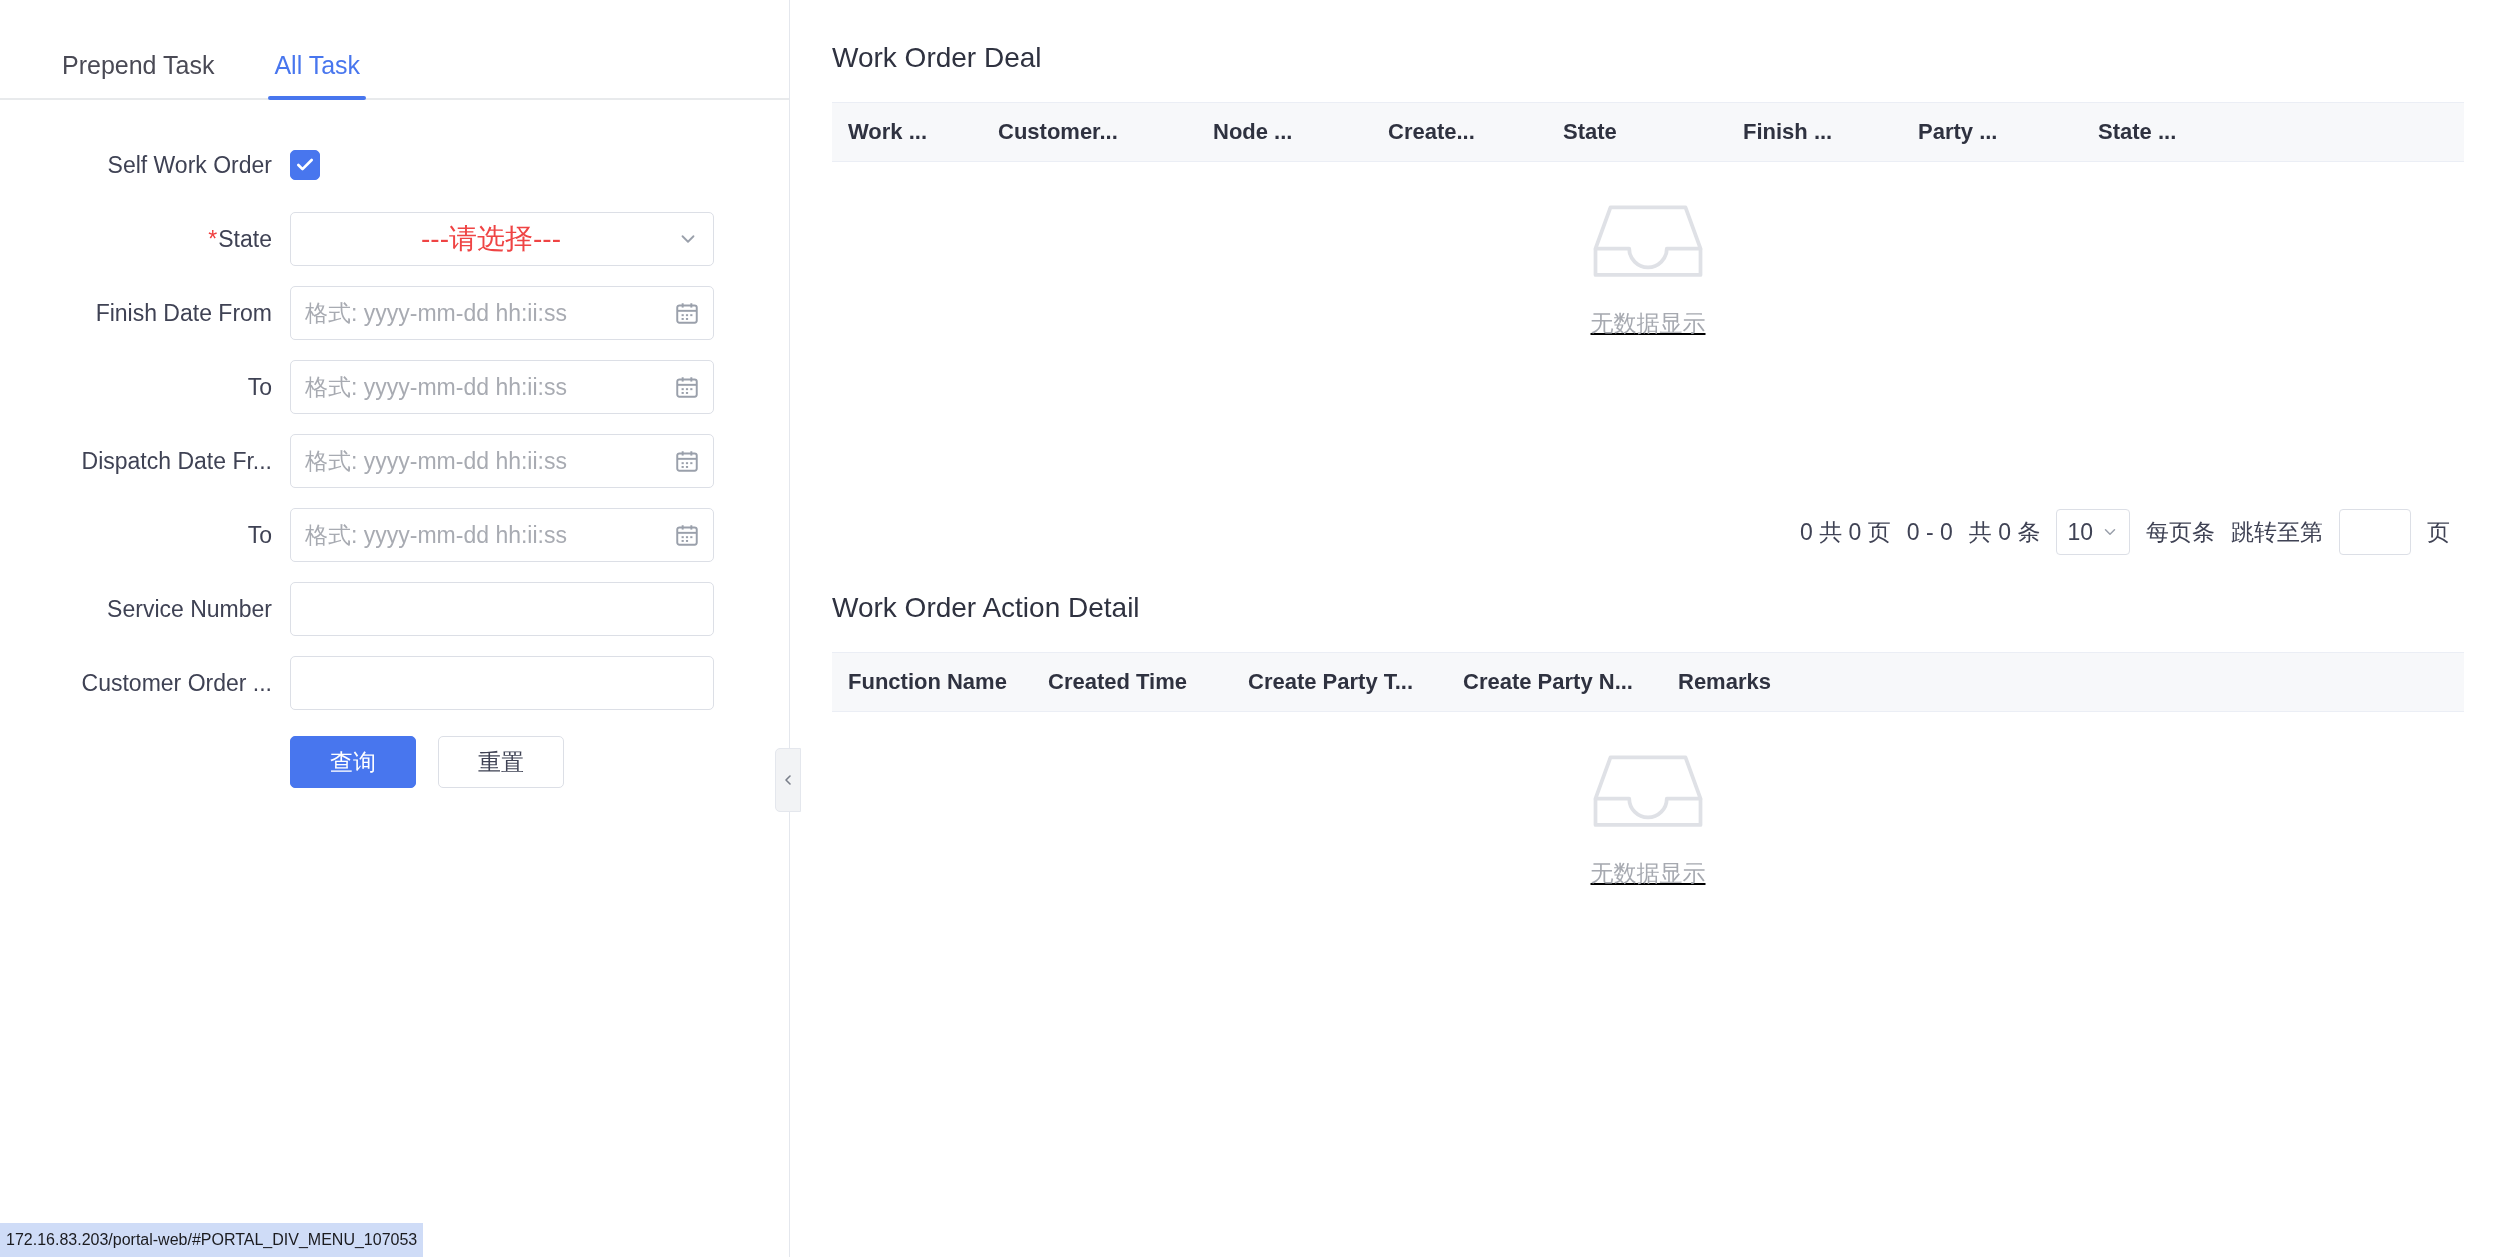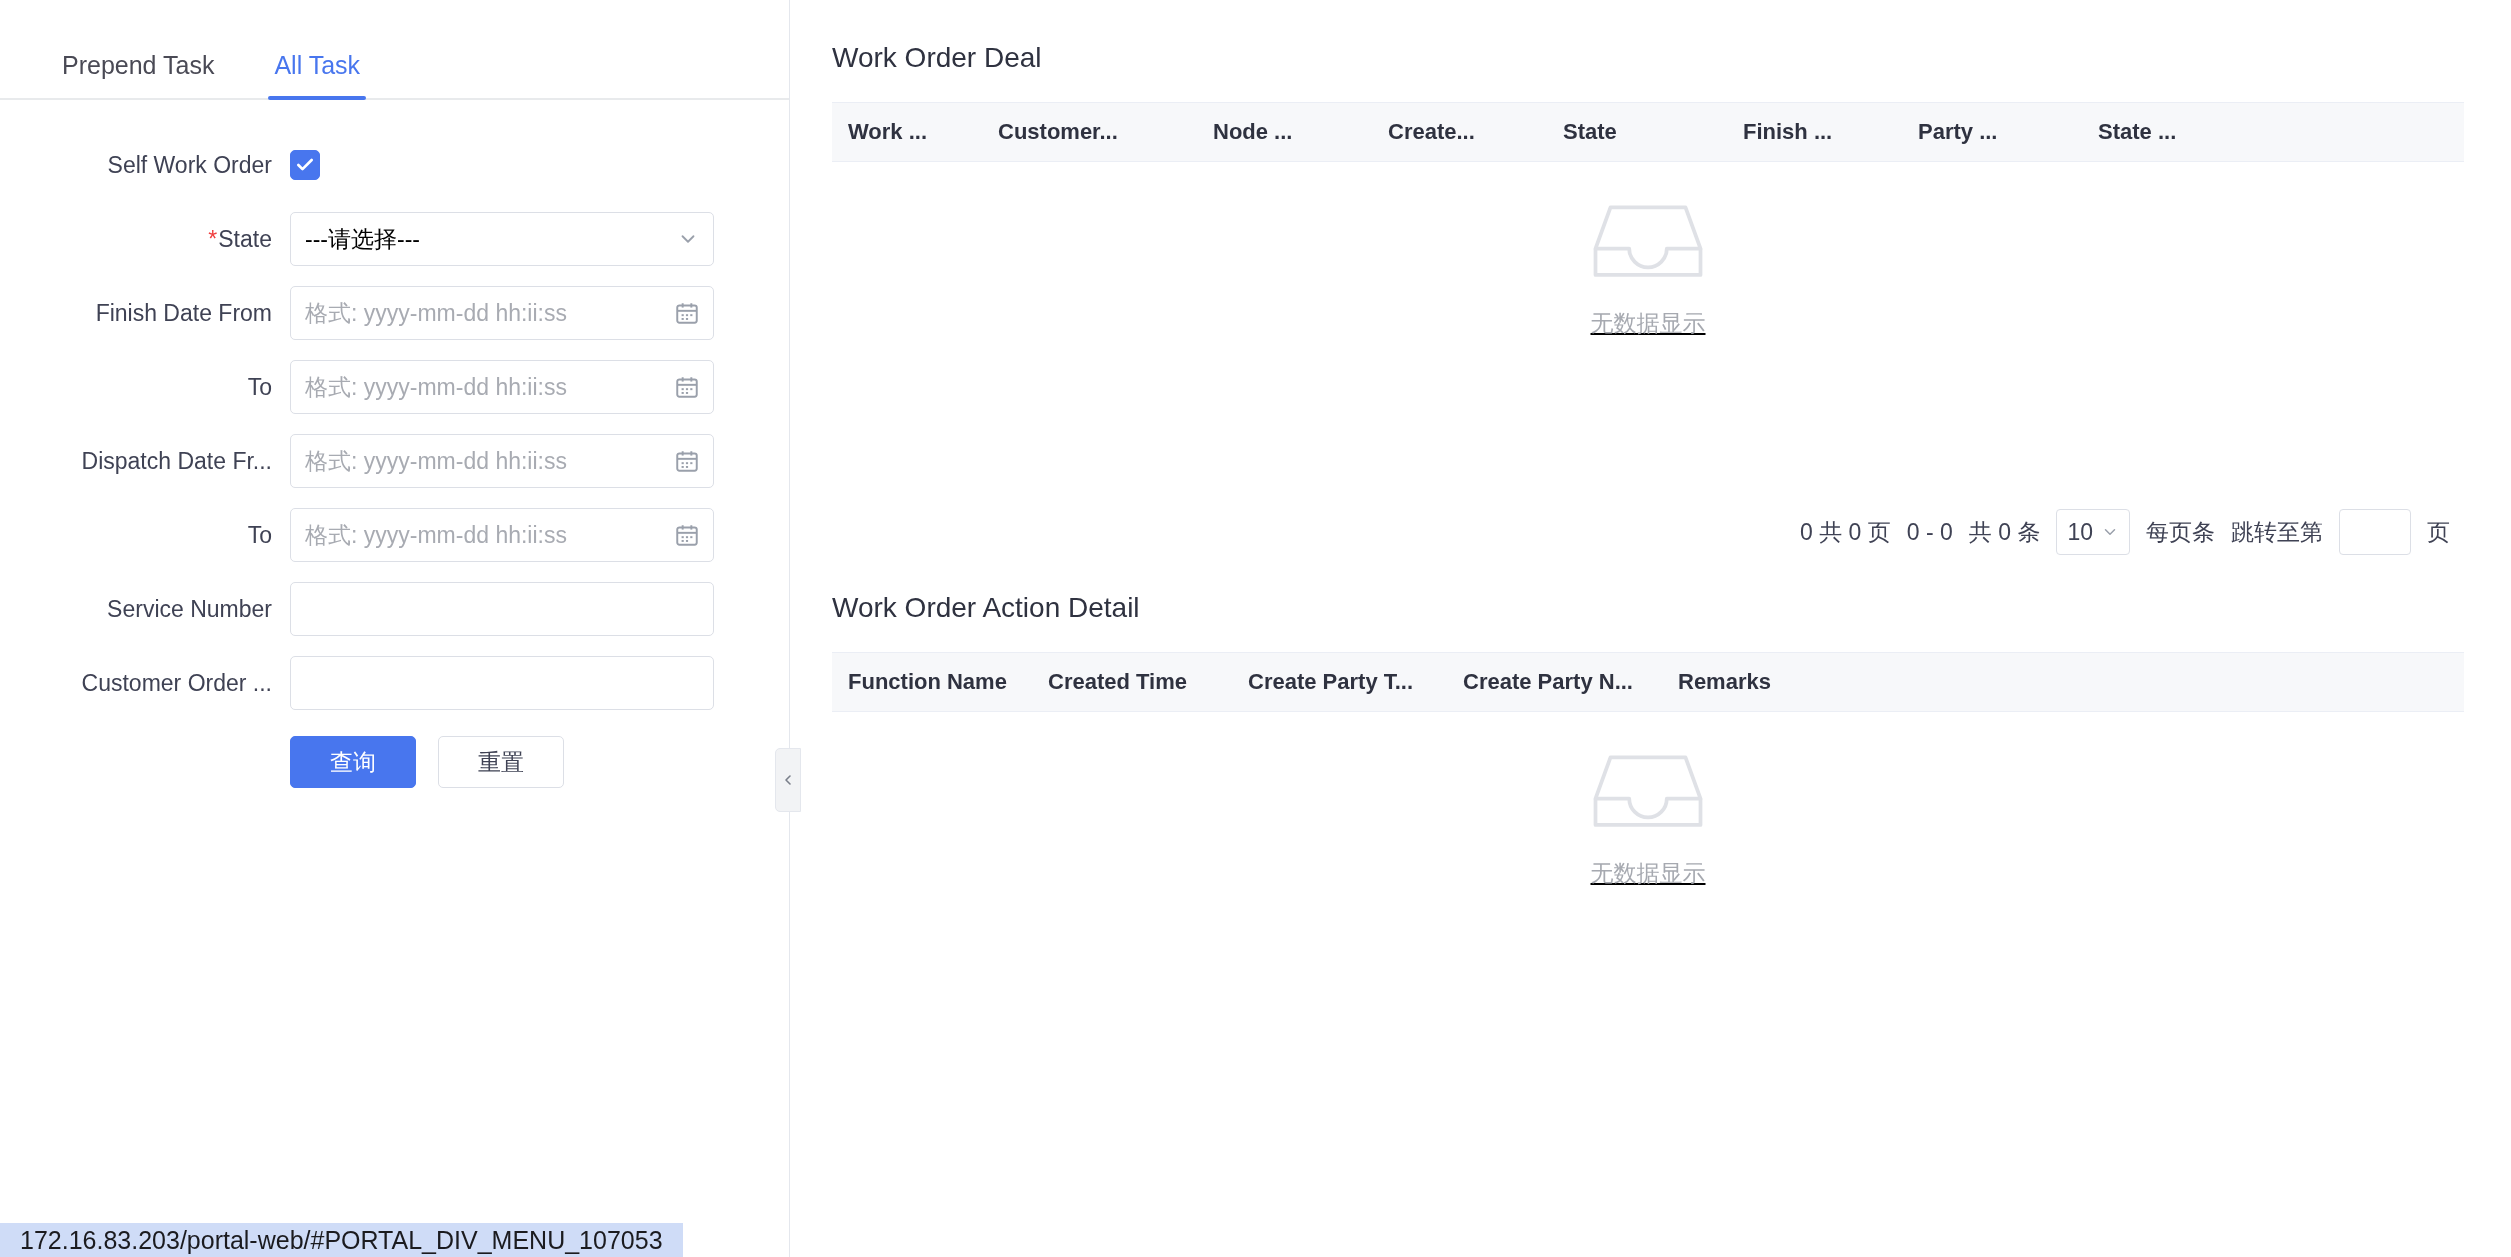--- a/index.html
+++ b/index.html
@@ -67,21 +67,21 @@
   .inp.plain { padding-right: 14px; }
 
   .select-box {
     width: 424px; height: 54px;
     border: 1px solid #dcdfe6; border-radius: 5px;
     background: #fff;
     display: flex; align-items: center;
     padding: 0 14px;
     cursor: pointer;
   }
-  .select-text { font-size: 23px; color: #000000; flex: 1; }
+  .select-text { font-size: 28px; color: #ef4444; flex: 1; text-align: center; }
   .chev { width: 22px; height: 22px; color: #9aa0ab; flex: 0 0 auto; }
 
   .field-icon {
     position: absolute; right: 14px; top: 50%;
     transform: translateY(-50%);
     width: 26px; height: 26px; color: #9aa0ab;
     pointer-events: auto; cursor: pointer;
   }
 
   .checkbox {
@@ -177,23 +177,23 @@
     background: #fff; outline: none;
     font-size: 23px; color: #3f4254; padding: 0 8px;
     font-family: "Liberation Sans", sans-serif;
   }
 
   
   .statusbar {
     position: absolute; left: 0; bottom: 0;
     height: 34px;
     background: #cfdcf7;
-    color: #1b1b1f; font-size: 25px;
+    color: #1b1b1f; font-size: 16px;
     display: flex; align-items: center;
-    padding: 0 20px;
+    padding: 0 6px;
     z-index: 20;
     white-space: nowrap;
   }
 </style>
 </head>
 <body>
 
 <div class="app">
 
   <div class="left-panel">

